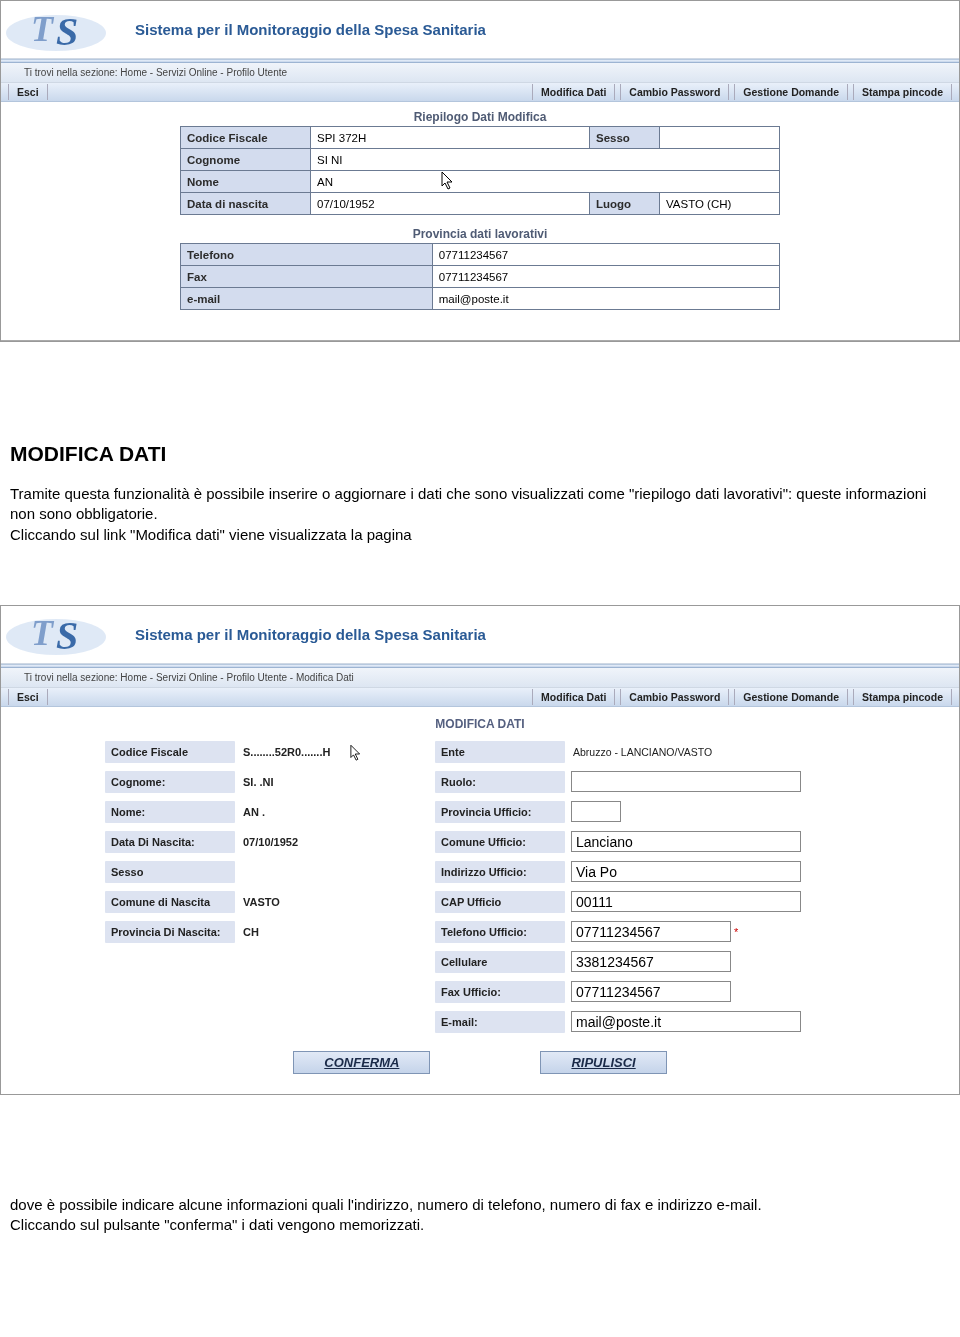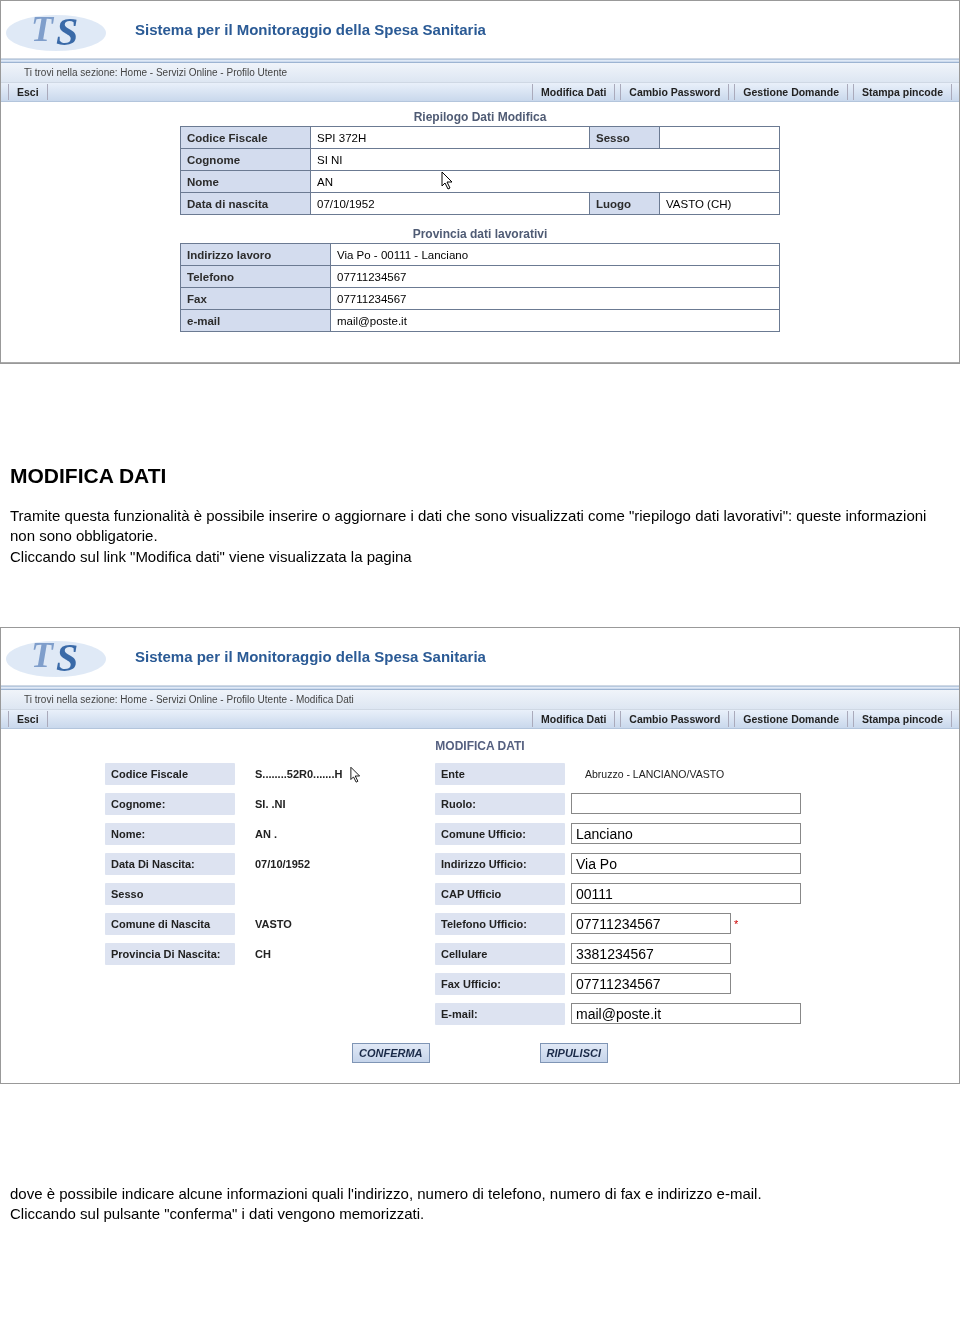--- a/index.html
+++ b/index.html
@@ -142,21 +142,21 @@
     background: #dde3f1;
     color: #222;
     font-weight: bold;
     padding: 0 6px;
     width: 130px;
     height: 22px;
     line-height: 22px;
     border-radius: 1px;
   }
   .mod-row .mval {
-    padding-left: 20px;
+    padding-left: 8px;
     font-weight: bold;
     color: #222;
     font-family: Verdana, sans-serif;
   }
   .mod-row input[type=text] {
     font-family: Tahoma, Arial, sans-serif;
     font-size: 14px;
     padding: 2px 4px;
     border: 1px solid #888;
     height: 21px;
@@ -167,26 +167,27 @@
   .inp-md { width: 160px; }
   .btn-row {
     display: flex;
     gap: 110px;
     justify-content: center;
     margin-top: 14px;
   }
   .btn-row button {
     background: linear-gradient(#e1e9f6, #c5d4ea);
     border: 1px solid #7f95b5;
-    font-size: 11px;
+    font-size: 13px;
     font-weight: bold;
     color: #1a2a48;
-    padding: 3px 6px;
+    padding: 3px 30px;
     font-style: italic;
     cursor: pointer;
+    text-decoration: underline;
   }
   .asterisk { color:#c00; font-size:11px; padding-left:3px; }
   .cursor-svg { position:absolute; }
 </style>
 </head>
 <body>
 
 <div class="app-shot">
 
   <div class="app-header">
@@ -250,24 +251,20 @@
       <td class="lbl" style="width:70px">Luogo</td>
       <td>VASTO (CH)</td>
     </tr>
   </tbody>
     </table>
 
   <div class="section-title">Provincia dati lavorativi</div>
 
   <table class="data-table">
     <tbody>
-        <tr>
-      <td class="lbl" style="width:150px">Indirizzo lavoro</td>
-      <td>Via Po - 00111 - Lanciano</td>
-    </tr>
     <tr>
       <td class="lbl">Telefono</td>
       <td>07711234567</td>
     </tr>
     <tr>
       <td class="lbl">Fax</td>
       <td>07711234567</td>
     </tr>
     <tr>
       <td class="lbl">e-mail</td>
@@ -361,20 +358,24 @@
       <div class="mod-col mod-col-right">
         <div class="mod-row">
           <div class="mlbl">Ente</div>
           <div class="mval" style="font-weight:normal;font-size:10.5px">Abruzzo - LANCIANO/VASTO</div>
         </div>
         <div class="mod-row">
           <div class="mlbl">Ruolo:</div>
           <input type="text" class="inp-lg" value="" style="">
         </div>
         <div class="mod-row">
+          <div class="mlbl">Provincia Ufficio:</div>
+          <input type="text" class="inp-sm" value="" style="">
+        </div>
+        <div class="mod-row">
           <div class="mlbl">Comune Ufficio:</div>
           <input type="text" class="inp-lg" value="Lanciano" style="">
         </div>
         <div class="mod-row">
           <div class="mlbl">Indirizzo Ufficio:</div>
           <input type="text" class="inp-lg" value="Via Po" style="">
         </div>
         <div class="mod-row">
           <div class="mlbl">CAP Ufficio</div>
           <input type="text" class="inp-lg" value="00111" style="">

